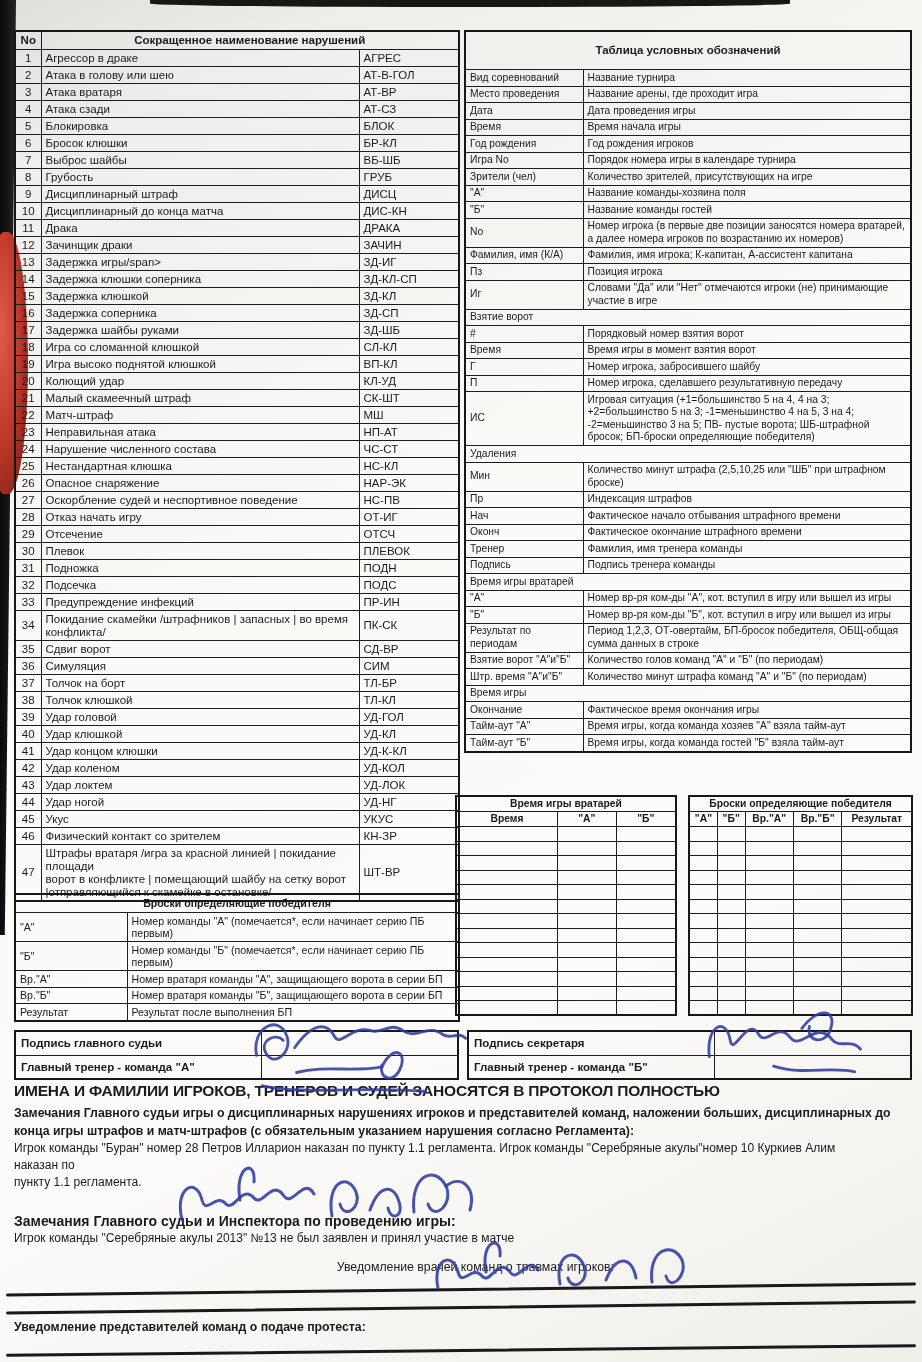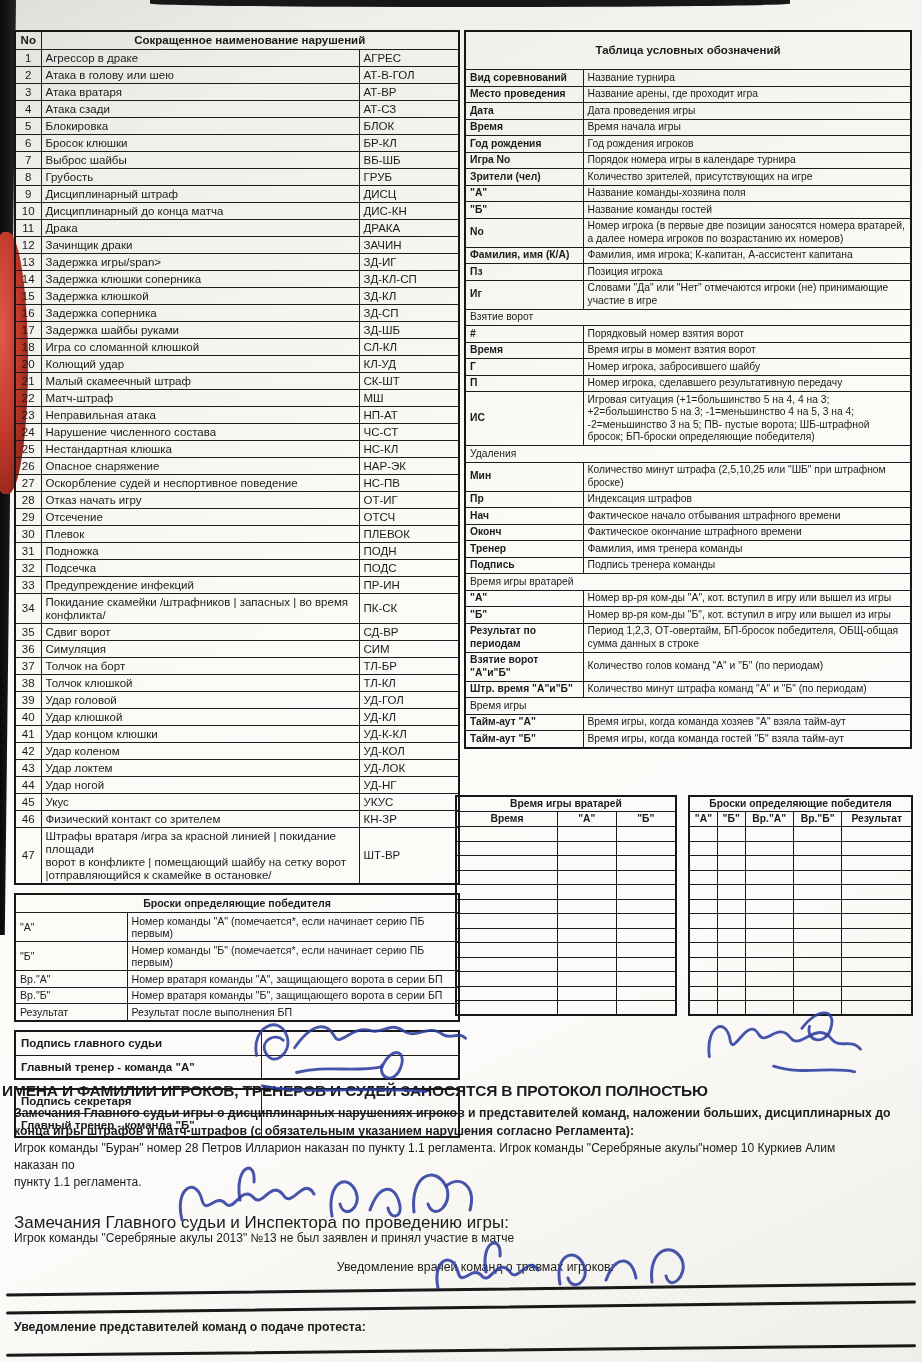--- a/index.html
+++ b/index.html
@@ -38,54 +38,54 @@
   #violations th { font-weight:bold; padding:2px 9px; line-height:13px; text-align:center; }
   #violations td { padding:1.5px 4px; line-height:13px; }
   .v-no { width:26px; text-align:center; padding:1.5px 1px !important; }
   .v-name { white-space:pre-line; }
   .v-abbr { width:100px; font-weight:normal; white-space:nowrap; }
 
   
   #legend { position:absolute; left:464px; top:30px; width:448px; font-size:10.3px; }
   #legend th { font-weight:bold; font-size:11.5px; padding:12px; line-height:13px; text-align:center; }
   #legend td { padding:1.5px 4px; line-height:12.5px; }
-  .l-term { width:118px; font-weight:bold; vertical-align:middle; }
+  .l-term { width:118px; font-weight:normal; vertical-align:middle; }
   .l-desc { }
   .l-section { font-weight:normal; }
 
   
   #grids { position:absolute; left:455px; top:795px; width:458px; display:flex; gap:11px; }
   .grid { font-size:10.3px; }
   .grid th { font-weight:bold; padding:1px 2px; line-height:12px; text-align:center; }
   .grid td { height:14.5px; padding:0 2px; }
   #goalie-grid { width:222px; }
   #shootout-grid { width:225px; }
 
   
   #shootout-legend { position:absolute; left:14px; top:893px; width:446px; font-size:10.6px; }
   #shootout-legend th { font-weight:bold; padding:2px; line-height:13px; text-align:center; }
   #shootout-legend td { padding:1.5px 4px; line-height:12.5px; }
   .sl-term { width:112px; vertical-align:middle; }
 
   
-  #sig-row { position:absolute; left:14px; top:1030px; width:898px; display:flex; gap:8px;flex-direction:column; }
+  #sig-row { position:absolute; left:14px; top:1030px; width:898px; display:flex; gap:8px; }
   .sigtable { width:446px; font-size:11.5px; }
   .sigtable td { padding:2px 5px; height:24px; vertical-align:middle; }
   .sig-label { width:246px; font-weight:bold; }
   .sig-space { }
 
   
-  #big-notice { position:absolute; left:2px; top:1082px; width:800px;
+  #big-notice { position:absolute; left:14px; top:1082px; width:800px;
     font-size:15.5px; font-weight:bold; letter-spacing:-0.2px; }
   #remarks1-header { position:absolute; left:14px; top:1104px; width:896px;
     font-size:12.3px; font-weight:bold; line-height:18px; }
   #remarks1-body { position:absolute; left:14px; top:1140px; width:896px;
     font-size:12px; line-height:17px; }
   #remarks2-header { position:absolute; left:14px; top:1213px; width:896px;
-    font-size:17px; font-weight:normal; }
+    font-size:14px; font-weight:bold; }
   #remarks2-body { position:absolute; left:14px; top:1231px; width:896px;
     font-size:12px; }
   #notice-doctors { position:absolute; left:14px; top:1260px; width:600px;
     font-size:12.3px; font-weight:normal;text-align:right; }
   #notice-protest { position:absolute; left:14px; top:1320px; width:600px;
     font-size:12.3px; font-weight:bold; }
   .rule { position:absolute; height:3px; background:#191919; border-radius:2px; }
   #rule1 { left:6px; top:1288px; width:910px; transform:rotate(-0.7deg); }
   #rule2 { left:6px; top:1306px; width:910px; transform:rotate(-0.7deg); }
   #rule3 { left:6px; top:1349px; width:910px; transform:rotate(-0.6deg); }
@@ -198,20 +198,25 @@
           <td class="v-no">17</td>
           <td class="v-name">Задержка шайбы руками</td>
           <td class="v-abbr">ЗД-ШБ</td>
         </tr>
         <tr>
           <td class="v-no">18</td>
           <td class="v-name">Игра со сломанной клюшкой</td>
           <td class="v-abbr">СЛ-КЛ</td>
         </tr>
         <tr>
+          <td class="v-no">19</td>
+          <td class="v-name">Игра высоко поднятой клюшкой</td>
+          <td class="v-abbr">ВП-КЛ</td>
+        </tr>
+        <tr>
           <td class="v-no">20</td>
           <td class="v-name">Колющий удар</td>
           <td class="v-abbr">КЛ-УД</td>
         </tr>
         <tr>
           <td class="v-no">21</td>
           <td class="v-name">Малый скамеечный штраф</td>
           <td class="v-abbr">СК-ШТ</td>
         </tr>
         <tr>
@@ -477,20 +482,24 @@
         <tr>
           <td class="l-term">Взятие ворот "А"и"Б"</td>
           <td class="l-desc">Количество голов команд "А" и "Б" (по периодам)</td>
         </tr>
         <tr>
           <td class="l-term">Штр. время "А"и"Б"</td>
           <td class="l-desc">Количество минут штрафа команд "А" и "Б" (по периодам)</td>
         </tr>
         <tr>
           <td class="l-section" colspan="2">Время игры</td>
+        </tr>
+        <tr>
+          <td class="l-term">Окончание</td>
+          <td class="l-desc">Фактическое время окончания игры</td>
         </tr>
         <tr>
           <td class="l-term">Тайм-аут "А"</td>
           <td class="l-desc">Время игры, когда команда хозяев "А" взяла тайм-аут</td>
         </tr>
         <tr>
           <td class="l-term">Тайм-аут "Б"</td>
           <td class="l-desc">Время игры, когда команда гостей "Б" взяла тайм-аут</td>
         </tr>
       </tbody>

